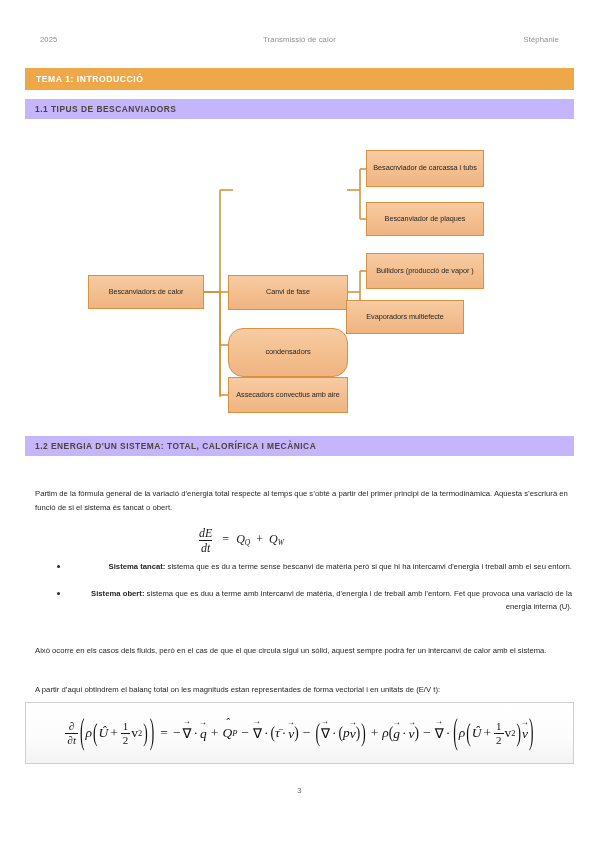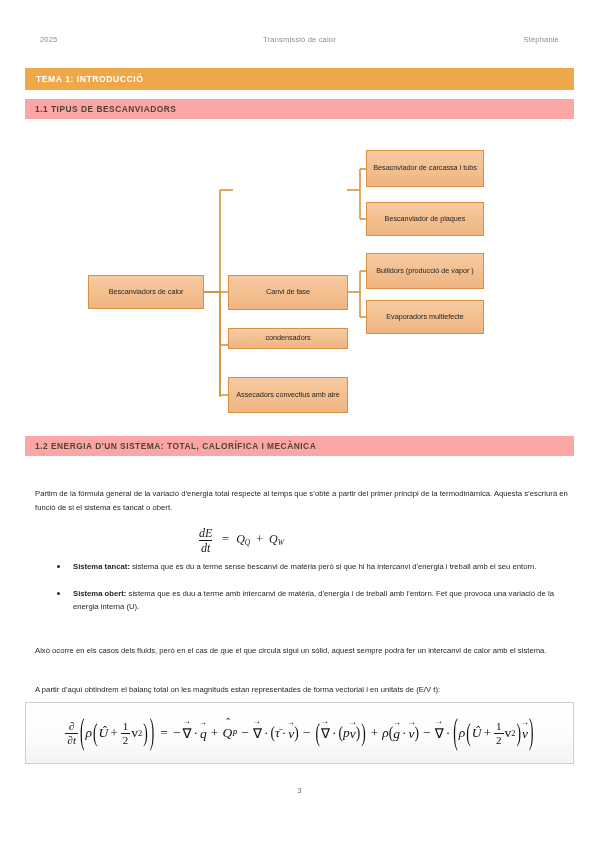--- a/index.html
+++ b/index.html
@@ -61,21 +61,21 @@
     color: #ffffff;
     letter-spacing: .55px;
   }
 
   
   .section-band {
     position: absolute;
     left: 25px;
     width: 549px;
     height: 20px;
-    background: #fca5a5;
+    background: #c4b5fd;
     display: flex;
     align-items: center;
   }
   .section-band span {
     padding-left: 10px;
     font-size: 8.4px;
     font-weight: 600;
     color: #4c4438;
     letter-spacing: .5px;
   }
@@ -126,20 +126,21 @@
     padding: 0;
     list-style: none;
   }
   .bullets li {
     position: relative;
     padding-left: 38px;
     font-size: 7.7px;
     line-height: 1.78;
     color: #262626;
     margin-bottom: 13px;
+    text-align: right;
   }
   .bullets li::before {
     content: "";
     position: absolute;
     left: 22px;
     top: 5px;
     width: 3.2px;
     height: 3.2px;
     border-radius: 50%;
     background: #2b2b2b;
@@ -310,41 +311,41 @@
 
     <div class="dbox" style="left:88px; top:135px; width:116px; height:34px;">
       <span>Bescanviadors de calor</span>
     </div>
 
 
     <div class="dbox" style="left:228px; top:135px; width:120px; height:35px;">
       <span>Canvi de fase</span>
     </div>
 
-    <div class="dbox" style="left:228px; top:188px; width:120px; height:21px;">
+    <div class="dbox" style="left:228px; top:188px; width:120px; height:49px;border-radius:15px;">
       <span>condensadors</span>
     </div>
 
     <div class="dbox" style="left:228px; top:237px; width:120px; height:36px;">
       <span>Assecadors convectius amb aire</span>
     </div>
 
     <div class="dbox" style="left:366px; top:10px; width:118px; height:37px;">
       <span>Besacnviador de carcassa i tubs</span>
     </div>
 
     <div class="dbox" style="left:366px; top:62px; width:118px; height:34px;">
       <span>Bescanviador de plaques</span>
     </div>
 
     <div class="dbox" style="left:366px; top:113px; width:118px; height:36px;">
       <span>Bullidors (producció de vapor )</span>
     </div>
 
-    <div class="dbox" style="left:366px; top:160px; width:118px; height:34px;text-align:right;">
+    <div class="dbox" style="left:346px; top:160px; width:118px; height:34px;text-align:right;">
       <span>Evaporadors multiefecte</span>
     </div>
 
   </div>
 
   <div class="section-band" id="band-12">
     <span>1.2 ENERGIA D'UN SISTEMA: TOTAL, CALORÍFICA I MECÀNICA</span>
   </div>
 
   <div class="para" style="top:487px;">Partim de la fórmula general de la variació d’energia total respecte al temps que s’obté a partir del primer principi de la termodinàmica. Aquesta s’escriurà en funció de si el sistema és tancat o obert.</div>

